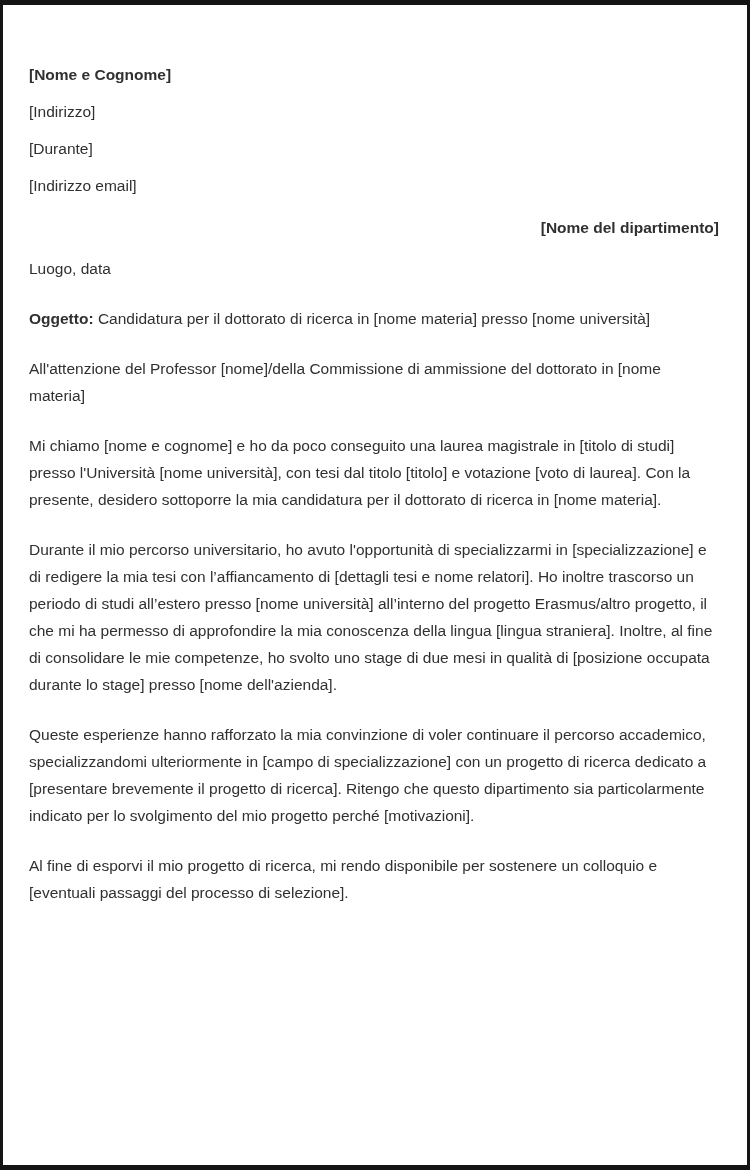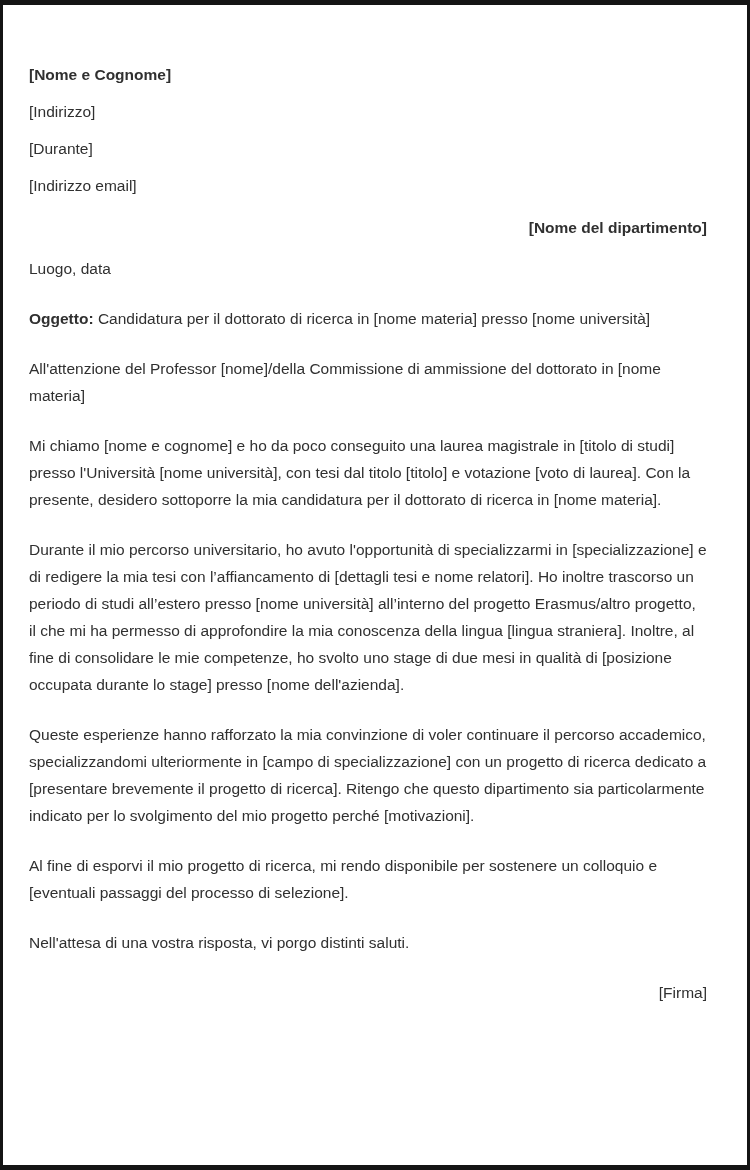--- a/index.html
+++ b/index.html
@@ -16,21 +16,21 @@
     border-width: 5px 3px 5px 3px;
     padding: 56px 24px 0 26px;
     overflow: hidden;
     font-family: "Liberation Sans", "DejaVu Sans", sans-serif;
     font-size: 15.5px;
     line-height: 27px;
     color: #303030;
     -webkit-font-smoothing: antialiased;
   }
   .page p {
-    margin: 0 16px 23px 0;
+    margin: 0 4px 23px 0;
   }
   p.tight   { margin-bottom: 10px; }
   p.gap-md  { margin-bottom: 15px; }
   p.gap-sm  { margin-bottom: 14px; text-align: right; }
   .bold     { font-weight: bold; }
   .right    { text-align: right; }
   .sig      { margin-bottom: 0 !important; }
 </style>
 </head>
 <body>
@@ -51,17 +51,15 @@
   <p>Luogo, data</p>
 
   <p><strong>Oggetto:</strong> <span>Candidatura per il dottorato di ricerca in [nome materia] presso [nome università]</span></p>
 
   <p>All'attenzione del Professor [nome]/della Commissione di ammissione del dottorato in [nome materia]</p>
 
   <p>Mi chiamo [nome e cognome] e ho da poco conseguito una laurea magistrale in [titolo di studi] presso l'Università [nome università], con tesi dal titolo [titolo] e votazione [voto di laurea]. Con la presente, desidero sottoporre la mia candidatura per il dottorato di ricerca in [nome materia].</p>
   <p>Durante il mio percorso universitario, ho avuto l'opportunità di specializzarmi in [specializzazione] e di redigere la mia tesi con l’affiancamento di [dettagli tesi e nome relatori]. Ho inoltre trascorso un periodo di studi all’estero presso [nome università] all’interno del progetto Erasmus/altro progetto, il che mi ha permesso di approfondire la mia conoscenza della lingua [lingua straniera]. Inoltre, al fine di consolidare le mie competenze, ho svolto uno stage di due mesi in qualità di [posizione occupata durante lo stage] presso [nome dell'azienda].</p>
   <p>Queste esperienze hanno rafforzato la mia convinzione di voler continuare il percorso accademico, specializzandomi ulteriormente in [campo di specializzazione] con un progetto di ricerca dedicato a [presentare brevemente il progetto di ricerca]. Ritengo che questo dipartimento sia particolarmente indicato per lo svolgimento del mio progetto perché [motivazioni].</p>
   <p>Al fine di esporvi il mio progetto di ricerca, mi rendo disponibile per sostenere un colloquio e [eventuali passaggi del processo di selezione].</p>
-  <p>Nell'attesa di una vostra risposta, vi porgo distinti saluti.</p>
 
-  <p class="right sig">[Firma]</p>
 
 </div>
 
 </body></html>

